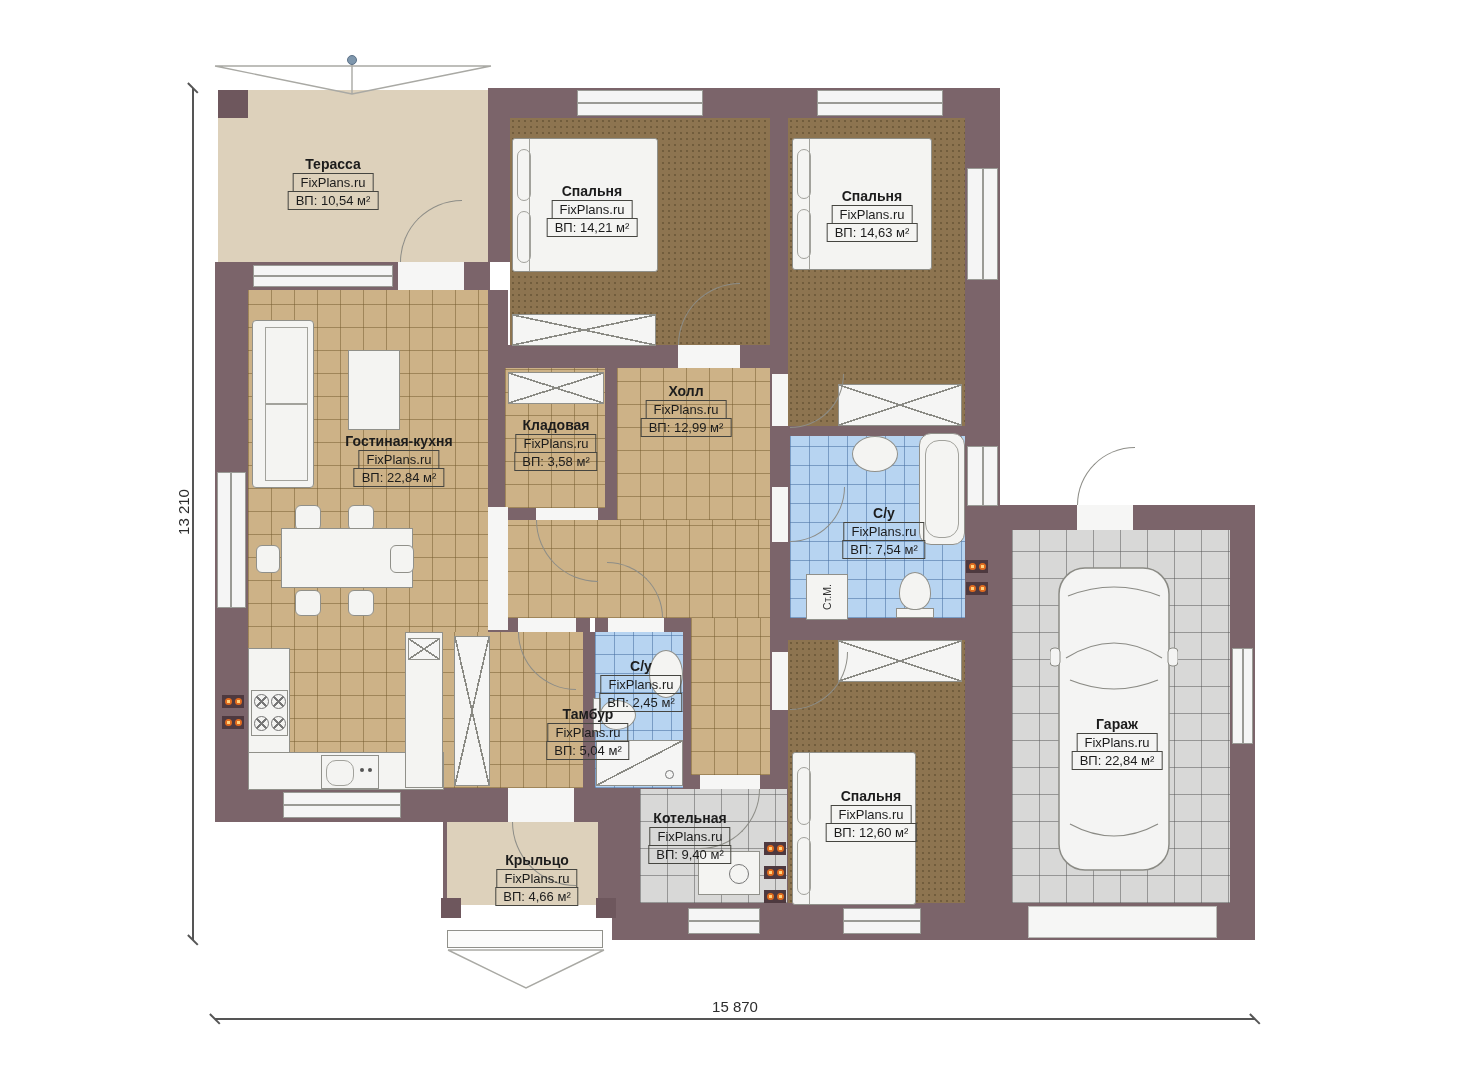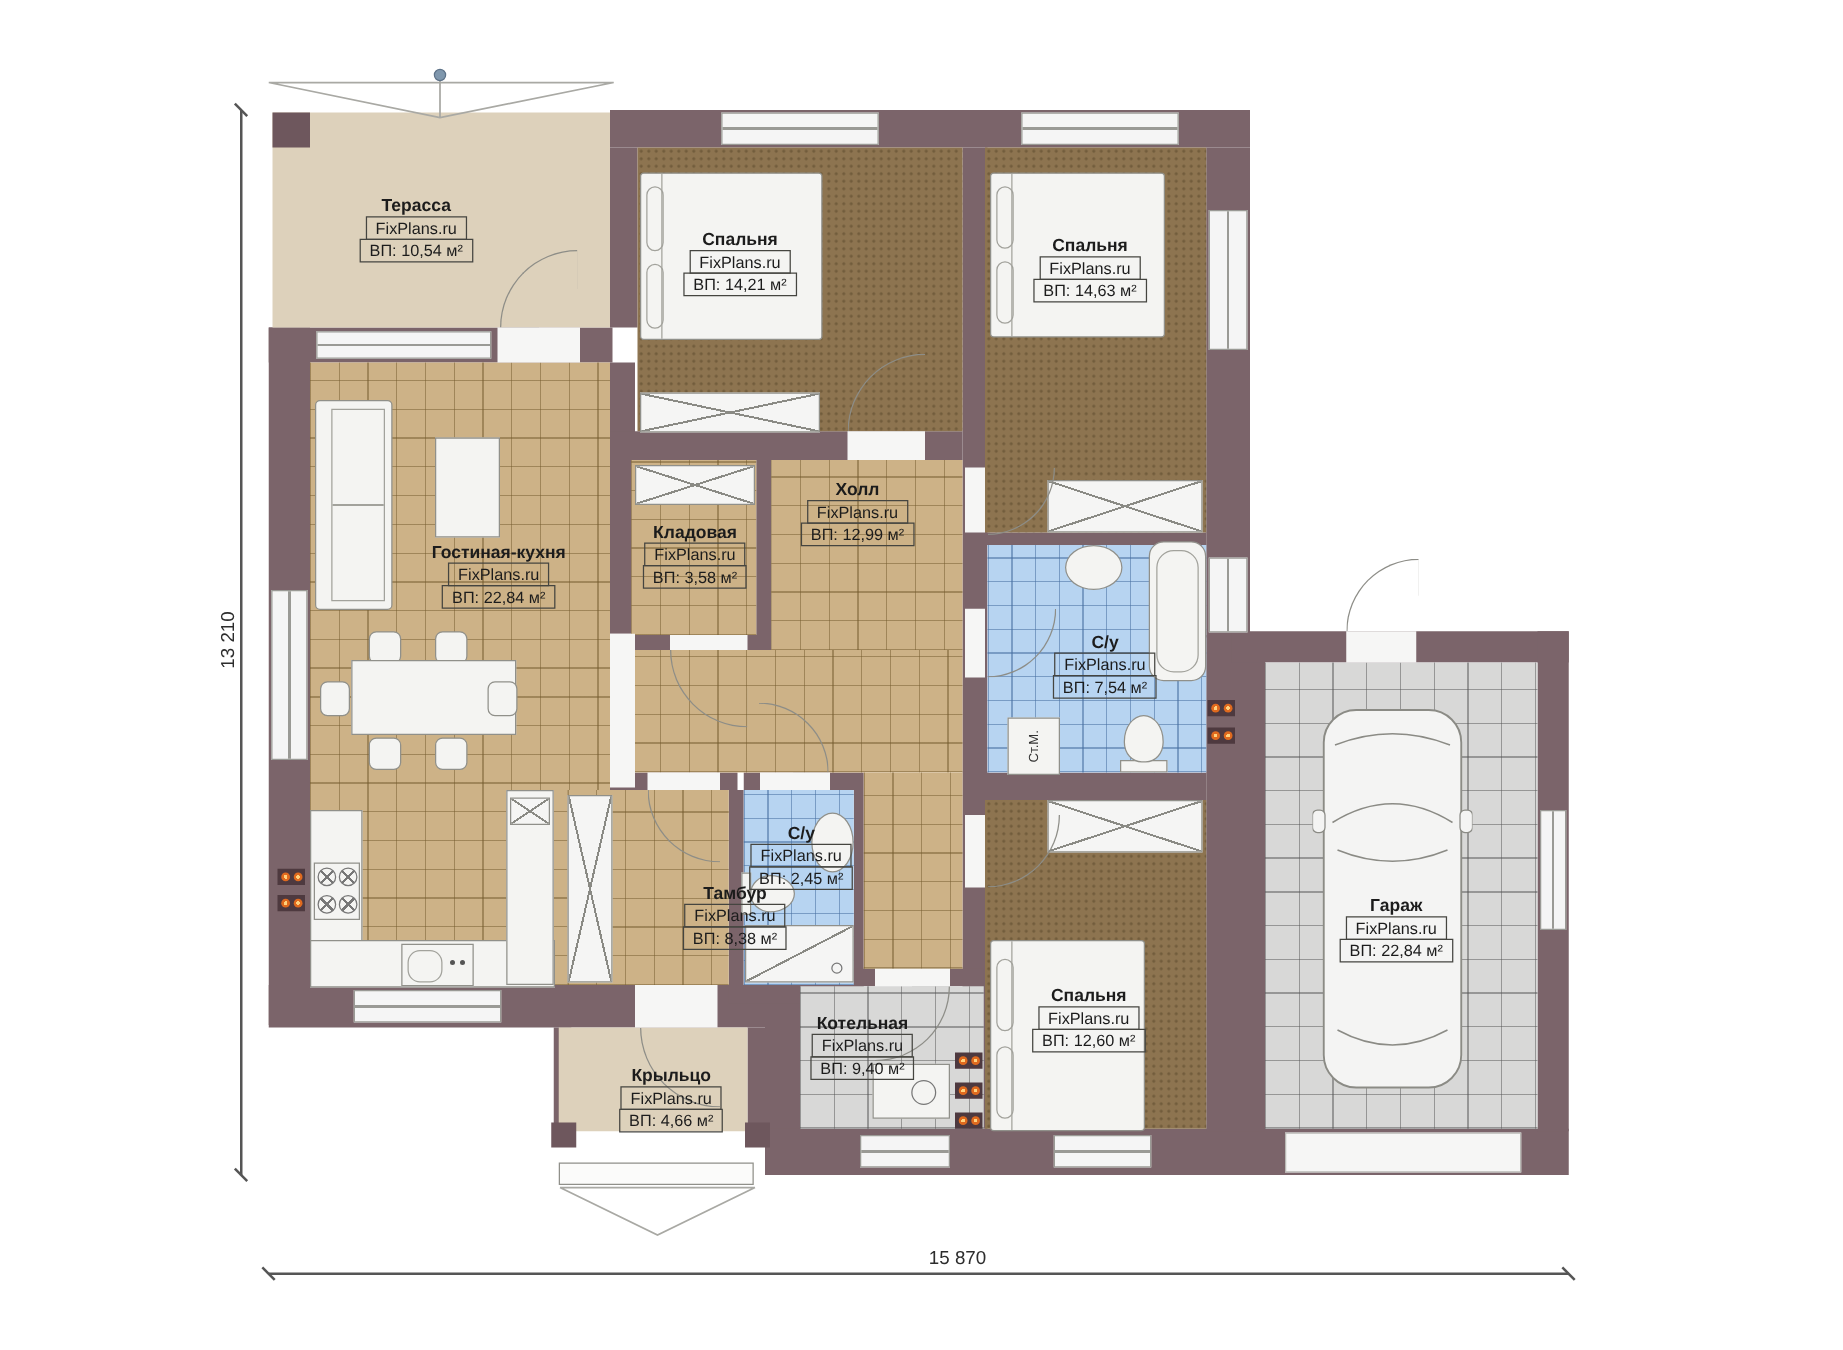--- a/index.html
+++ b/index.html
@@ -297,21 +297,21 @@
     <div class="rbox">ВП: 12,99 м²</div>
   </div>
   <div class="rlabel" style="left:884px;top:505px;">
     <div class="rname">С/у</div>
     <div class="rbox">FixPlans.ru</div>
     <div class="rbox">ВП: 7,54 м²</div>
   </div>
   <div class="rlabel" style="left:560px;top:706px;margin-left:28px;">
     <div class="rname">Тамбур</div>
     <div class="rbox">FixPlans.ru</div>
-    <div class="rbox">ВП: 8,38 м²</div>
+    <div class="rbox">ВП: 5,04 м²</div>
   </div>
   <div class="rlabel" style="left:641px;top:658px;">
     <div class="rname">С/у</div>
     <div class="rbox">FixPlans.ru</div>
     <div class="rbox">ВП: 2,45 м²</div>
   </div>
   <div class="rlabel" style="left:690px;top:810px;">
     <div class="rname">Котельная</div>
     <div class="rbox">FixPlans.ru</div>
     <div class="rbox">ВП: 9,40 м²</div>
@@ -332,15 +332,15 @@
     <div class="rbox">ВП: 4,66 м²</div>
   </div>
 
   <div class="dimline" style="left:192px;top:88px;width:1.5px;height:852px;"></div>
   <div class="tick" style="left:186px;top:87px;"></div>
   <div class="tick" style="left:186px;top:939px;"></div>
   <div class="dimtext" style="left:183px;top:512px;transform:translate(-50%,-50%) rotate(-90deg);">13 210</div>
   <div class="dimline" style="left:215px;top:1018px;width:1040px;height:1.5px;"></div>
   <div class="tick" style="left:208px;top:1018px;"></div>
   <div class="tick" style="left:1248px;top:1018px;"></div>
-  <div class="dimtext" style="left:766px;top:998px;transform:translateX(-50%);">15 870</div>
+  <div class="dimtext" style="left:735px;top:998px;transform:translateX(-50%);">15 870</div>
 
 </div>
 
 </body></html>

